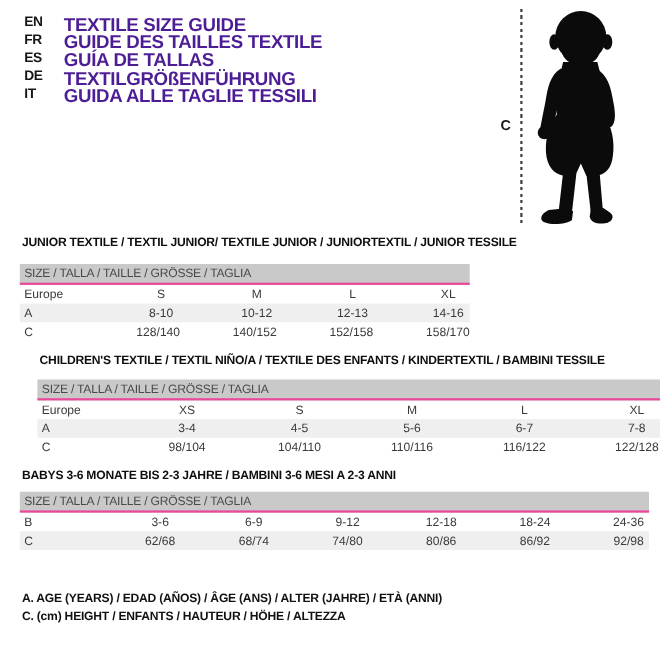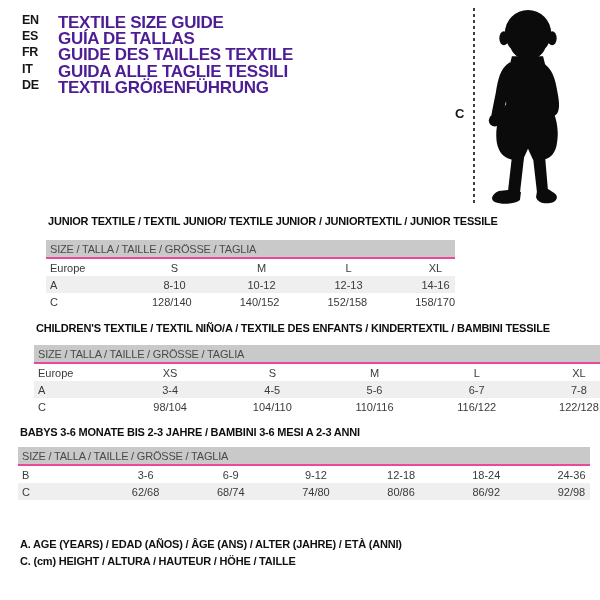--- a/index.html
+++ b/index.html
@@ -19,21 +19,21 @@
   .lang-label{font-weight:bold;font-size:17px;letter-spacing:-0.3px;color:#4c1d95;white-space:nowrap;}
   
   .measure-line{
     position:absolute;left:473px;top:8px;width:2px;height:198px;
     background:repeating-linear-gradient(to bottom,#3d3d3d 0 3px,transparent 3px 6px);
   }
   .measure-label{position:absolute;left:455px;top:106px;font-weight:bold;font-size:13px;color:#161616;}
   .baby-svg{position:absolute;left:481px;top:6px;}
   
   .table-block{position:absolute;left:18px;}
-  .t0{top:215px;width:409px;margin-left:28px;}
+  .t0{top:215px;width:409px;}
   .t1{top:322px;width:572px;margin-left:16px;}
   .t2{top:426px;width:572px;}
   .table-title{font-weight:bold;font-size:11px;color:#0e0e0e;letter-spacing:-0.2px;line-height:13px;white-space:nowrap;margin-left:2px;}
   .t0 .size-bar{margin-top:12px;}
   .t1 .size-bar{margin-top:10px;}
   .t2 .size-bar{margin-top:8px;}
   .size-bar{
     height:17px;background:var(--bar-bg);border-bottom:2px solid #ec4899;
     display:flex;align-items:center;padding-left:4px;
     font-size:11px;color:#4a4a4a;letter-spacing:-0.2px;
@@ -50,34 +50,34 @@
 <body>
 
 <div class="page">
 
   <div class="lang-list" id="langList">
       <div class="lang-row">
         <span class="lang-code">EN</span>
         <span class="lang-label">TEXTILE SIZE GUIDE</span>
       </div>
       <div class="lang-row">
+        <span class="lang-code">FR</span>
+        <span class="lang-label">GUIDE DES TAILLES TEXTILE</span>
+      </div>
+      <div class="lang-row">
         <span class="lang-code">ES</span>
         <span class="lang-label">GUÍA DE TALLAS</span>
       </div>
       <div class="lang-row">
-        <span class="lang-code">FR</span>
-        <span class="lang-label">GUIDE DES TAILLES TEXTILE</span>
+        <span class="lang-code">DE</span>
+        <span class="lang-label">TEXTILGRÖßENFÜHRUNG</span>
       </div>
       <div class="lang-row">
         <span class="lang-code">IT</span>
         <span class="lang-label">GUIDA ALLE TAGLIE TESSILI</span>
-      </div>
-      <div class="lang-row">
-        <span class="lang-code">DE</span>
-        <span class="lang-label">TEXTILGRÖßENFÜHRUNG</span>
       </div>
     </div>
 
   <div class="measure-line"></div>
   <div class="measure-label">C</div>
 
   <svg class="baby-svg" width="92" height="201" viewBox="0 0 90 200" aria-hidden="true">
     <g fill="var(--sil)">
       <circle cx="46" cy="27" r="23"></circle>
       <ellipse cx="46" cy="40" rx="17" ry="13"></ellipse>
@@ -168,16 +168,16 @@
           <div class="t-cell">74/80</div>
           <div class="t-cell">80/86</div>
           <div class="t-cell">86/92</div>
           <div class="t-cell">92/98</div>
         </div>
       </div>
     </div>
 
   <div class="footnotes" id="footnotes">
       <div class="footnote">A. AGE (YEARS) / EDAD (AÑOS) / ÂGE (ANS) / ALTER (JAHRE) / ETÀ (ANNI)</div>
-      <div class="footnote">C. (cm) HEIGHT / ALTURA / HAUTEUR / HÖHE / TAILLE</div>
+      <div class="footnote">C. (cm) HEIGHT / ENFANTS / HAUTEUR / HÖHE / ALTEZZA</div>
     </div>
 
 </div>
 
 </body></html>

